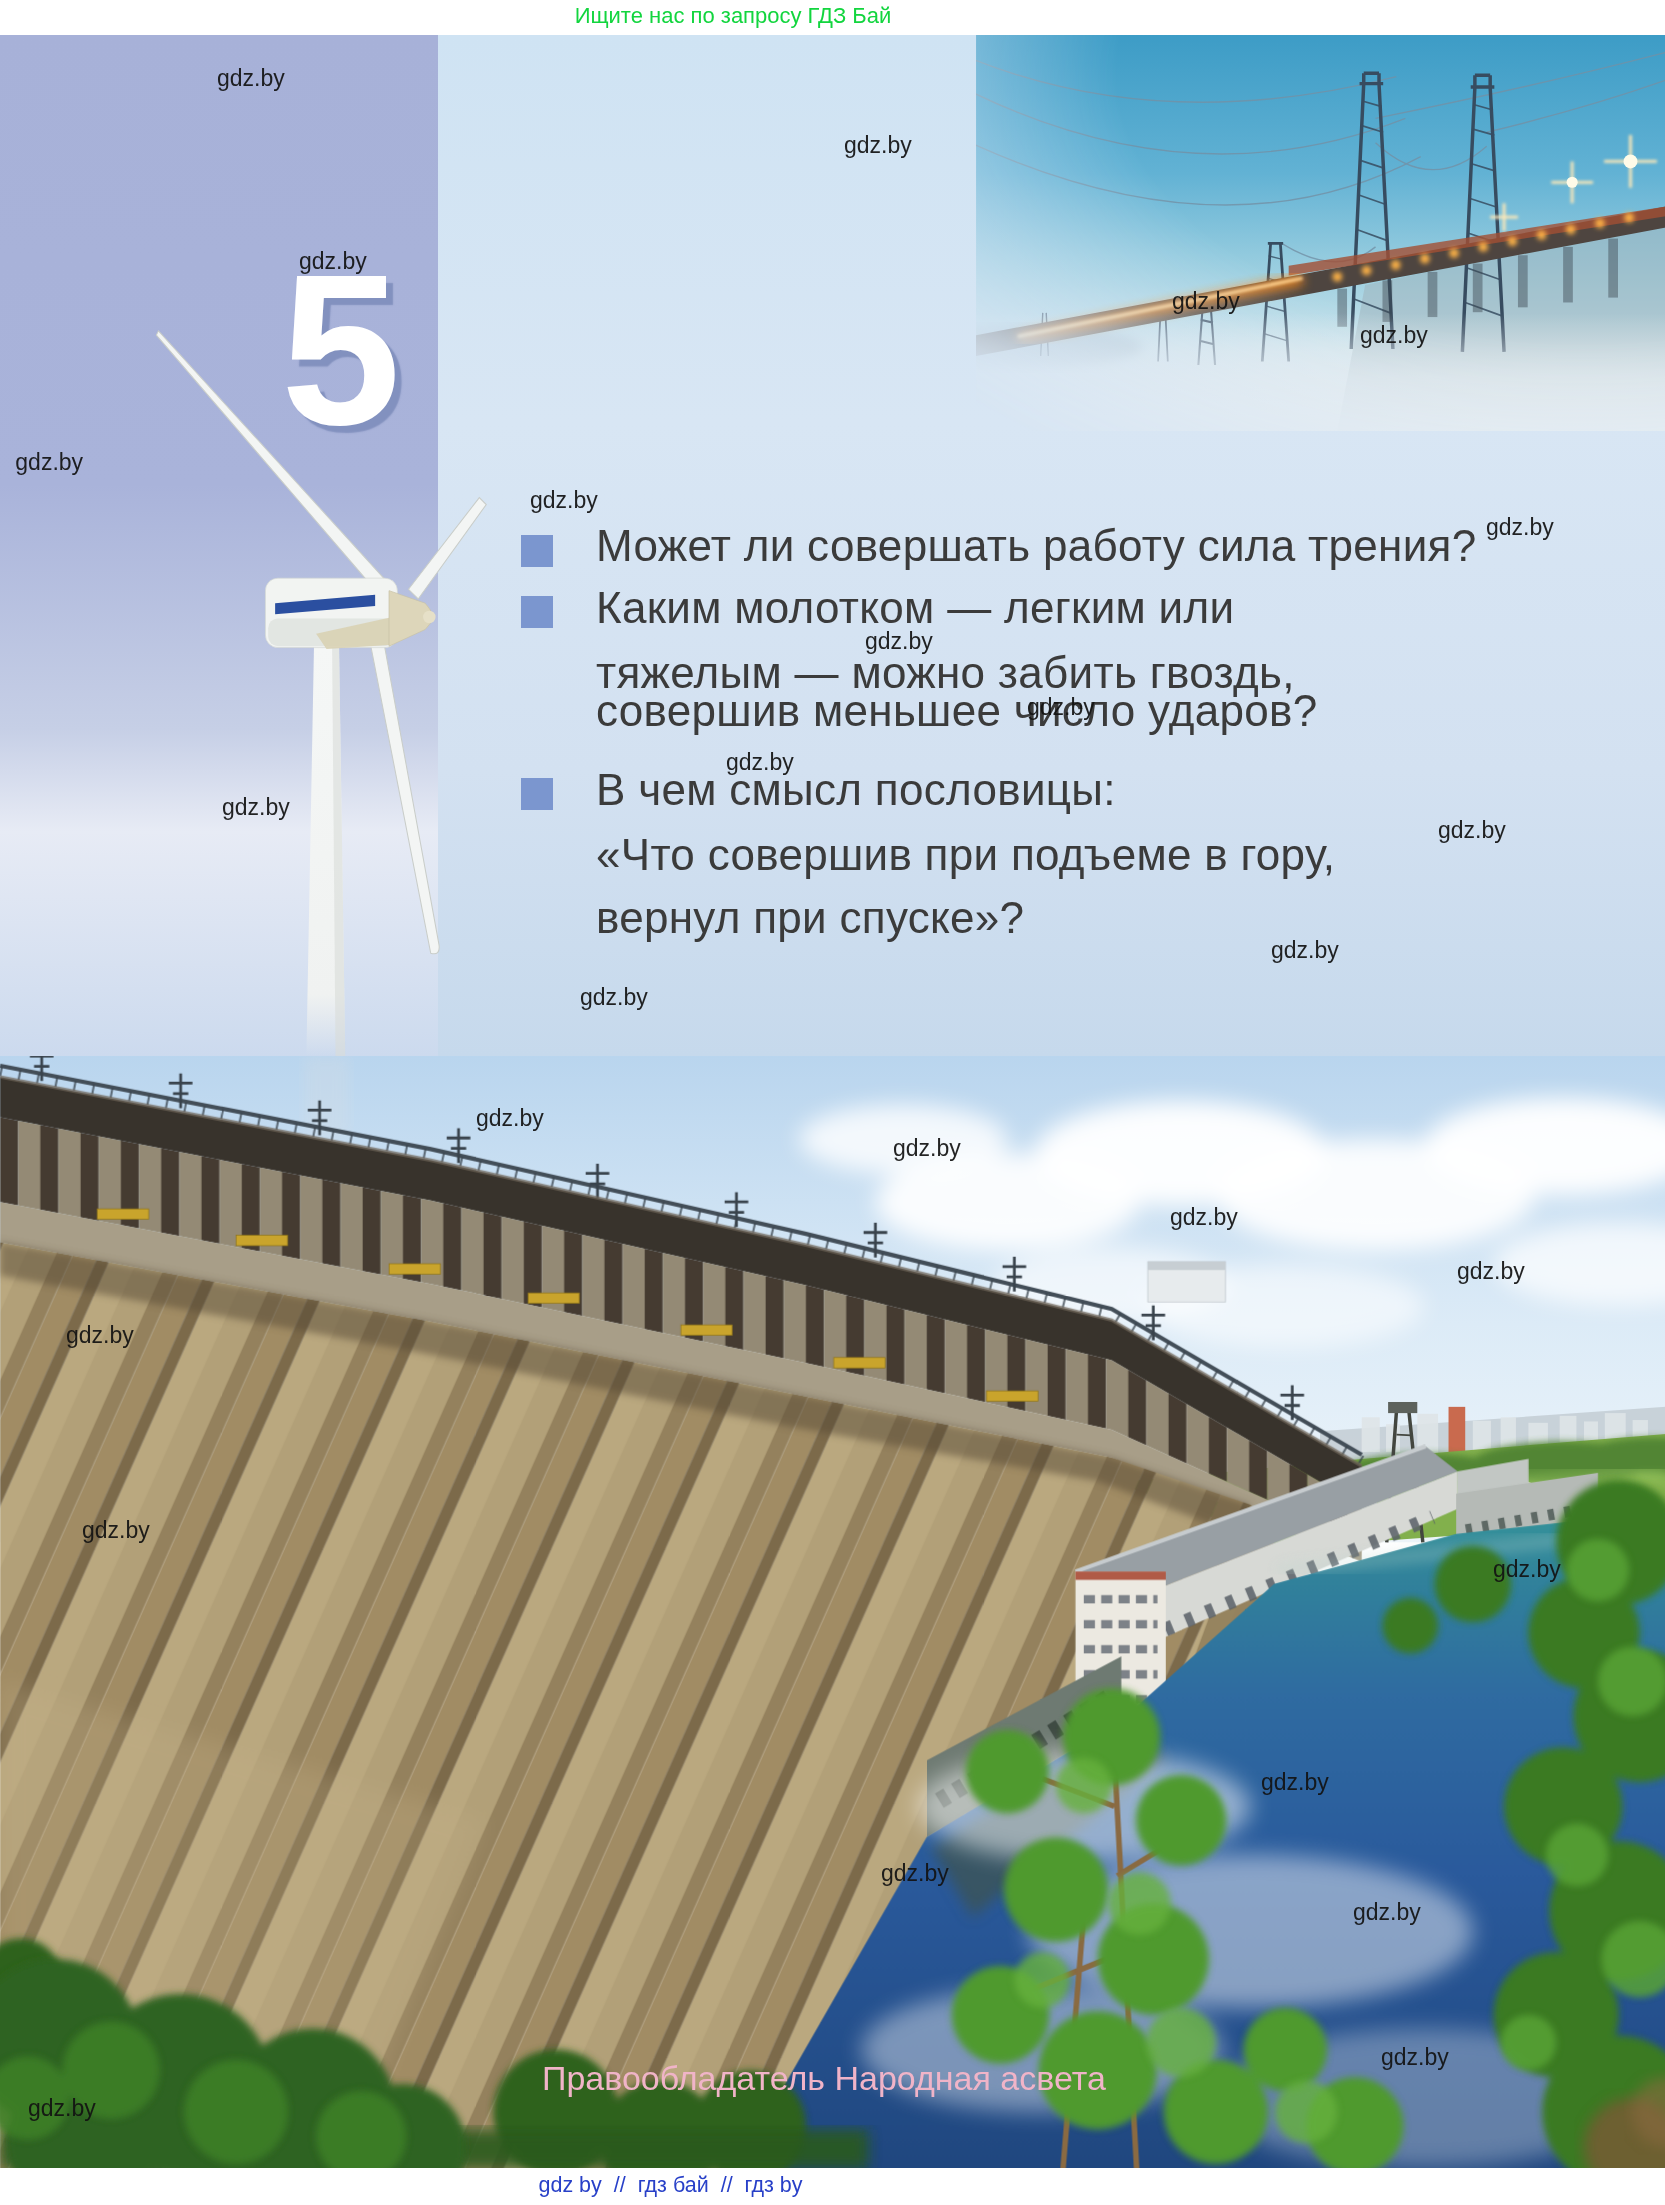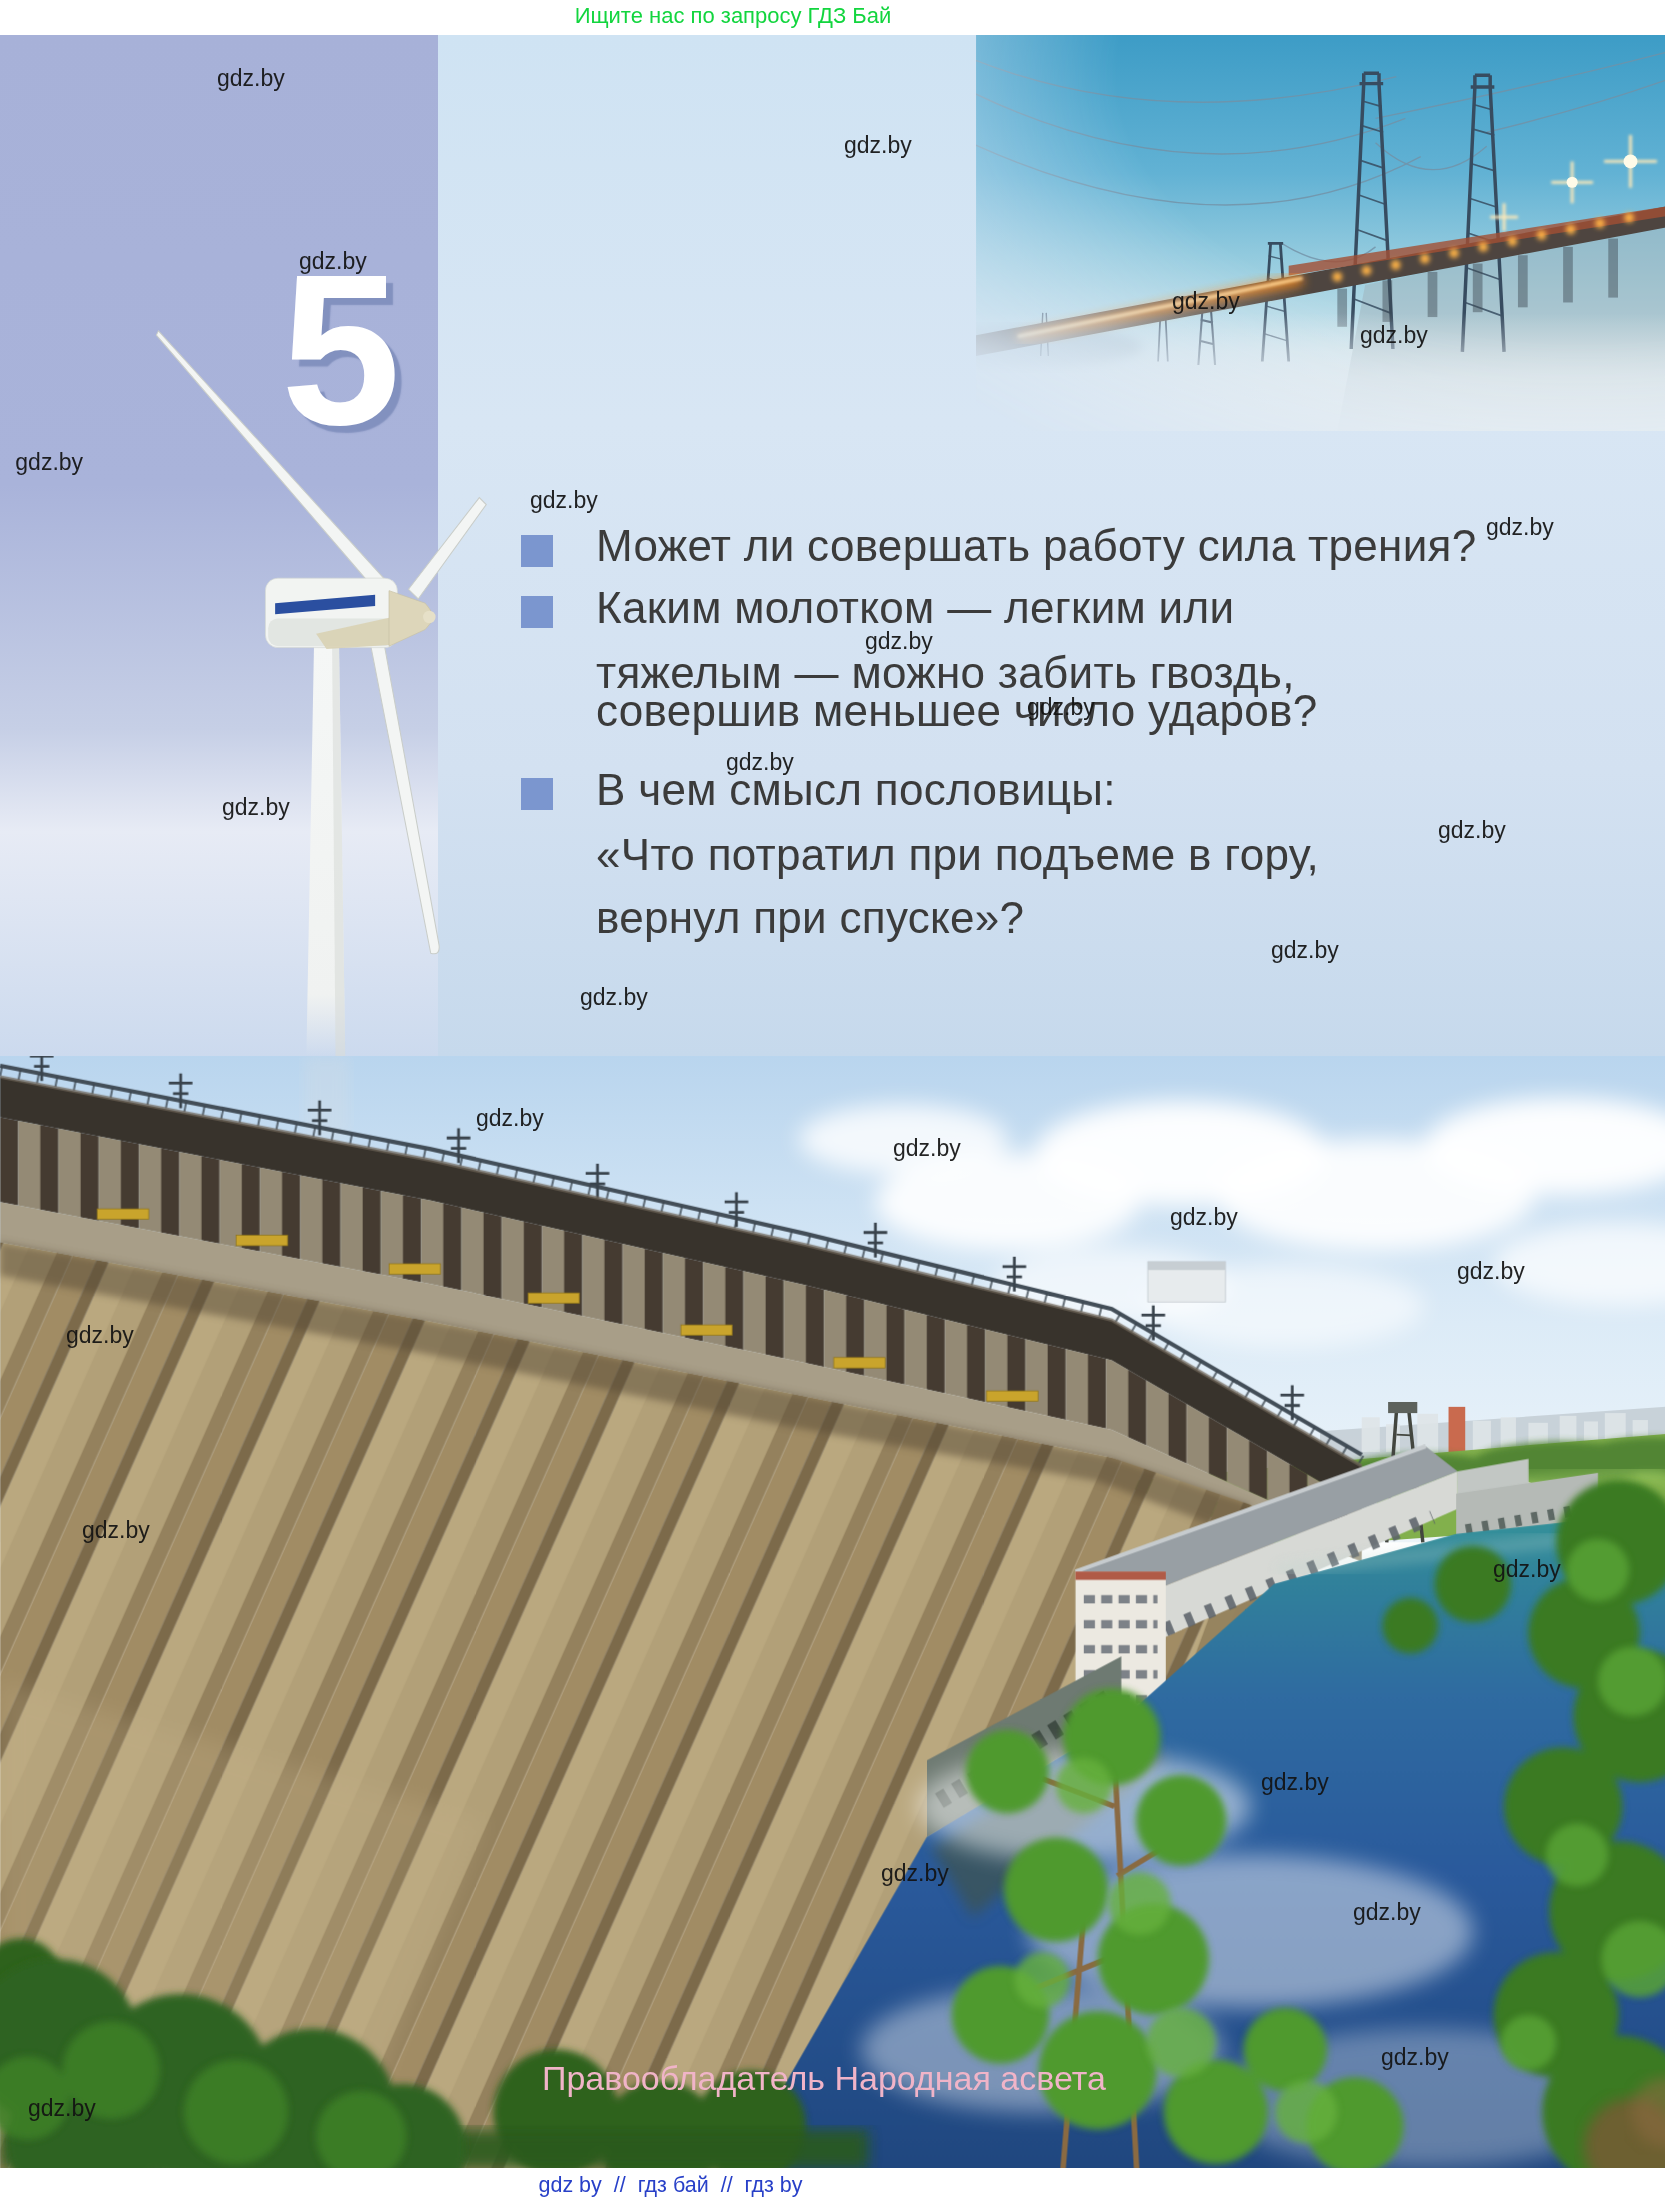--- a/index.html
+++ b/index.html
@@ -164,21 +164,21 @@
 </div>
 
 <div class="abs bullet" style="left:521px;top:535px"></div>
 <div class="abs bullet" style="left:521px;top:596px"></div>
 <div class="abs bullet" style="left:521px;top:778px"></div>
 <div class="abs qline" style="top:524px">Может ли совершать работу сила трения?</div>
 <div class="abs qline" style="top:586px">Каким молотком — легким или</div>
 <div class="abs qline" style="top:651px">тяжелым — можно забить гвоздь,</div>
 <div class="abs qline" style="top:689px">совершив меньшее число ударов?</div>
 <div class="abs qline" style="top:768px">В чем смысл пословицы:</div>
-<div class="abs qline" style="top:833px">«Что потратил при подъеме в гору,</div>
+<div class="abs qline" style="top:833px">«Что совершив при подъеме в гору,</div>
 <div class="abs qline" style="top:896px">вернул при спуске»?</div>
 
 <svg class="abs dam-photo" viewBox="0 0 2398 1602" xmlns="http://www.w3.org/2000/svg">
   <defs>
     <linearGradient id="dsky" x1="0" y1="0" x2="0" y2="1">
       <stop offset="0" stop-color="#b9d5ee"></stop>
         <stop offset="0.55" stop-color="#dcebf7"></stop>
         <stop offset="1" stop-color="#eef5fa"></stop>
     </linearGradient>
     <linearGradient id="dwater" x1="0" y1="0" x2="0" y2="1">

